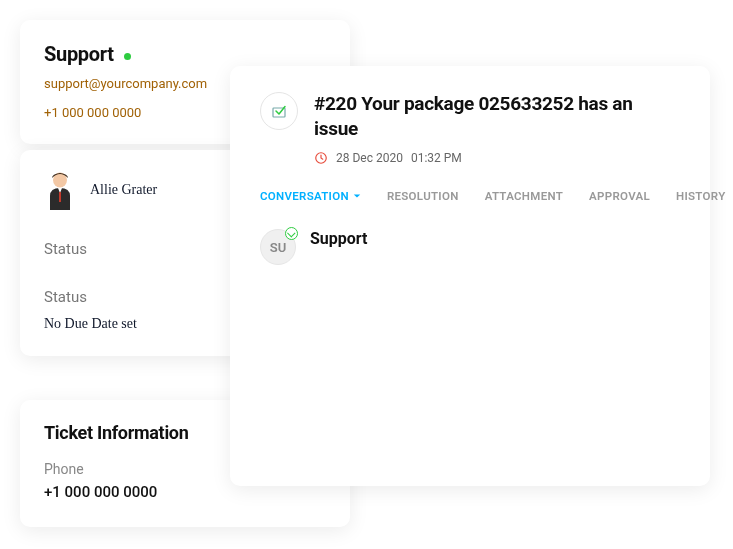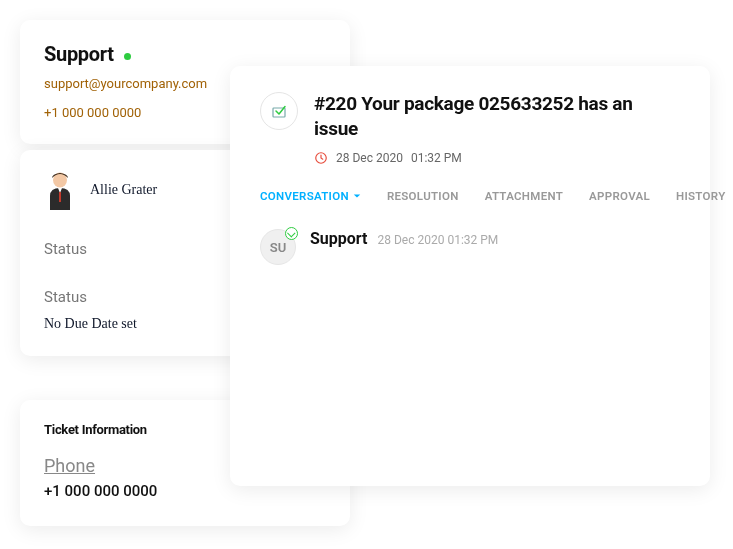--- a/index.html
+++ b/index.html
@@ -72,31 +72,30 @@
     width: 32px; height: 40px;
     position: relative;
   }
   .avatar svg { width: 100%; height: 100%; }
   .card-info {
     left: 20px; top: 400px;
     width: 330px;
     padding: 22px 24px 26px 24px;
   }
   .card-info h2 {
-    font-size: 13px;
+    font-size: 18px;
     font-weight: 700;
     color: #111;
     margin-bottom: 18px;
     letter-spacing: -0.3px;
   }
   .card-info .label {
-    font-size: 18px;
+    font-size: 14px;
     color: #888;
     margin-bottom: 6px;
-    text-decoration: underline;
   }
   .card-info .value {
     font-size: 15px;
     color: #111;
     font-weight: 500;
   }
   
   .panel {
     left: 230px; top: 66px;
     width: 480px;
@@ -288,17 +287,16 @@
   </div>
 
   <div class="conversation">
     <div class="conv-avatar">
       <span>SU</span>
       <span class="badge"></span>
     </div>
     <div class="conv-body">
       <div class="conv-head">
         <span class="conv-author">Support</span>
-        <span class="conv-time">28 Dec 2020 01:32 PM</span>
       </div>
     </div>
   </div>
 </div>
 
 </body></html>

